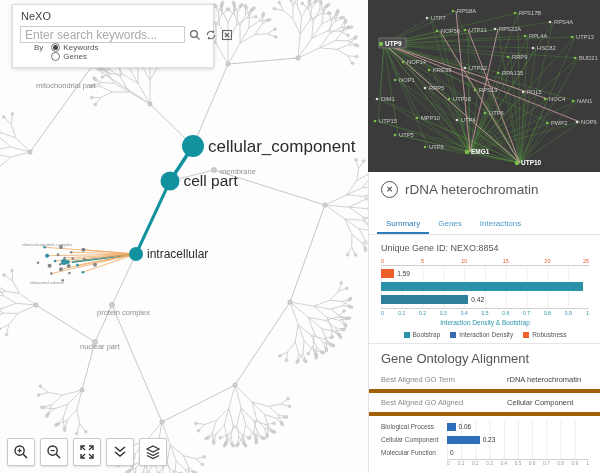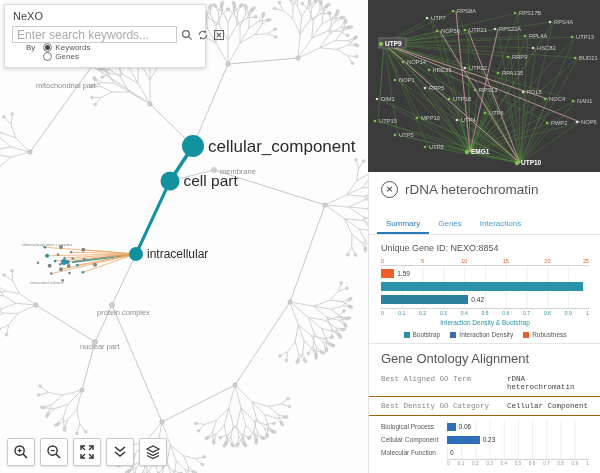--- a/index.html
+++ b/index.html
@@ -1,21 +1,21 @@
 <!DOCTYPE html>
 <html><head>
 <meta charset="utf-8">
 <style>
   html,body{margin:0;padding:0;}
   body{width:600px;height:473px;overflow:hidden;font-family:"Liberation Sans",sans-serif;background:#fff;}
   .app{position:relative;width:600px;height:473px;}
 
   
   .left-panel{position:absolute;left:0;top:0;width:368px;height:473px;background:#fdfdfd;overflow:hidden;}
-  .search-card{position:absolute;left:4px;top:4px;width:186px;background:#fff;border:1px solid #ddd;
+  .search-card{position:absolute;left:12px;top:4px;width:186px;background:#fff;border:1px solid #ddd;
     box-shadow:0 1px 4px rgba(0,0,0,.18);padding:5px 7px 6px;z-index:5;}
   .sc-title{font-size:11px;color:#444;margin:0 0 4px 1px;}
   .sc-row{display:flex;align-items:center;gap:4px;}
   .sc-input{flex:1;height:15px;border:1px solid #ccc;font-size:12px;padding:0 4px;color:#333;outline:none;
     font-family:Liberation Sans, sans-serif;}
   .sc-input::placeholder{color:#aaa;}
   .sc-icons{display:flex;gap:4px;align-items:center;}
   .sc-icons svg{display:block;cursor:pointer;}
   .by-row{display:flex;margin-top:0;font-size:8px;color:#555;padding-left:14px;}
   .by-opt{display:flex;align-items:center;margin-left:8px;cursor:pointer;}
@@ -47,21 +47,21 @@
     background-image:linear-gradient(to right,#efefef 1px,transparent 1px);background-size:10% 100%;}
   .rb-bar{position:absolute;height:9px;}
   .rb-val{position:absolute;font-size:6.5px;color:#333;}
   .rb-botaxis{position:relative;height:8px;}
   .rb-botaxis span{position:absolute;top:1px;font-size:5px;color:#2a93a9;}
   .rb-caption{text-align:center;font-size:6.5px;color:#2a93a9;margin-top:2px;}
   .rb-legend{display:flex;justify-content:center;gap:10px;margin:5px 0 2px;font-size:6.5px;color:#555;align-items:center;}
   .leg-item{display:flex;align-items:center;}
   .leg-swatch{width:6px;height:6px;display:inline-block;margin-right:3px;}
   .sec{font-size:13px;color:#555;padding:7px 12px 4px;}
-  .kv{display:flex;padding:5px 12px;border-bottom:1px solid #a16207;font-size:7.5px;font-family:Liberation Mono, monospace;}
+  .kv{display:flex;padding:5px 12px;border-bottom:4px solid #a16207;font-size:7.5px;}
   .kv .k{flex:0 0 126px;color:#888;}
   .kv .v{color:#444;}
   .go-chart{margin:4px 12px 0;}
   .go-row{display:flex;align-items:center;height:13px;}
   .go-cat{flex:0 0 66px;font-size:6.5px;color:#555;}
   .go-track{flex:1;position:relative;height:13px;
     background-image:linear-gradient(to right,#ececec 1px,transparent 1px);background-size:10% 100%;}
   .go-bar{position:absolute;left:0;top:2.5px;height:8px;background:#2d6fb8;}
   .go-val{position:absolute;font-size:6.5px;color:#333;top:3px;}
   .go-axis{position:relative;height:8px;margin-left:66px;border-top:1px solid #d0d0d0;}
@@ -1321,21 +1321,21 @@
           </span>
         </div>
     </div>
     <div class="divider"></div>
     <div class="sec">Gene Ontology Alignment</div>
     <div class="kv">
       <span class="k">Best Aligned GO Term</span>
       <span class="v">rDNA heterochromatin</span>
     </div>
     <div class="kv">
-      <span class="k">Best Density GO Category</span>
+      <span class="k">Best Aligned GO Aligned</span>
       <span class="v">Cellular Component</span>
     </div>
     <div class="go-chart">
       <div id="go-rows">
           <div class="go-row">
             <span class="go-cat">Biological Process</span>
             <span class="go-track">
               <span class="go-bar" style="width: 6%; background: rgb(45, 111, 184);"></span>
               <span class="go-val" style="left: calc(6% + 3px);">0.06</span>
             </span>

